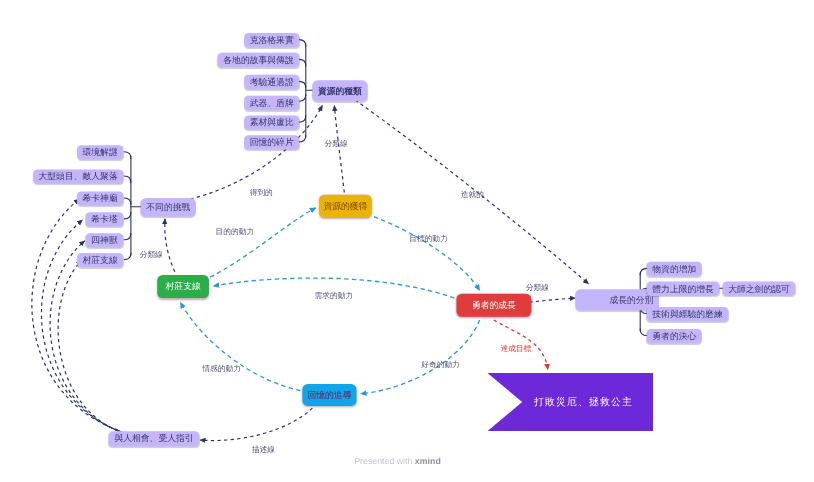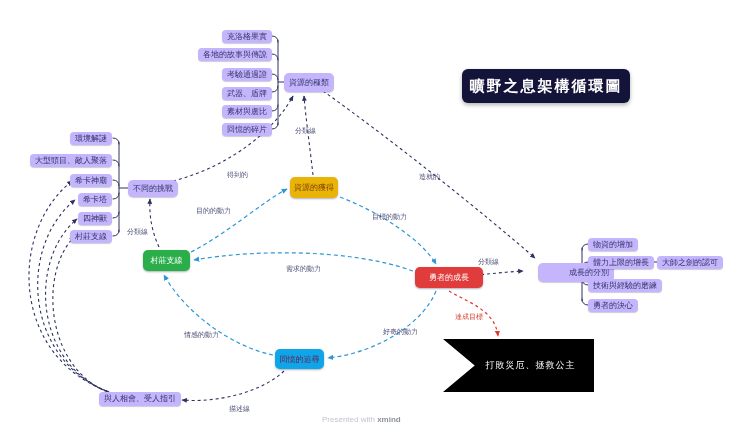--- a/index.html
+++ b/index.html
@@ -22,21 +22,21 @@
   .cnode.orange { background:#eab308; color:#7d4000; }
   .cnode.red    { background:#e03c3c; color:#ffffff; }
   .cnode.pink   { background:#0ea5e9; color:#6e1747; }
 
   .elabel { position:absolute; z-index:2; font-size:7px; color:#4b4f76; white-space:nowrap; }
   .elabel.red { color:#d5382b; }
 
   .title-box { position:absolute; z-index:3; background:#14143a; color:#ffffff; border-radius:6px;
                display:flex; align-items:center; justify-content:center; font-size:15px;
                font-weight:bold; letter-spacing:2px; box-shadow:0 2px 4px rgba(0,0,0,.3); }
-  .banner { position:absolute; z-index:2; background:#000000; color:#ffffff; font-size:9px;
+  .banner { position:absolute; z-index:2; background:#6d28d9; color:#ffffff; font-size:9px;
             letter-spacing:1px; display:flex; align-items:center; justify-content:center;
             padding-left:24px; clip-path:polygon(0 0,100% 0,100% 100%,0 100%,21% 50%); }
   .watermark { position:absolute; z-index:2; font-size:8px; color:#c2c5cd; }
   .watermark .brand { color:#8f939d; font-weight:bold; }
 </style>
 </head>
 <body>
 
 <div class="canvas">
 
@@ -98,44 +98,43 @@
 
     <path class="db" marker-end="url(#arr-blue)" d="M 191,252 C 228,233 262,202 287,189"></path>
     <path class="db" marker-end="url(#arr-blue)" d="M 340,197 C 379,212 421,239 436,264"></path>
     <path class="db" marker-end="url(#arr-blue)" d="M 413,271 C 352,249 256,249 194,260"></path>
     <path class="db" marker-end="url(#arr-blue)" d="M 436,291 C 424,322 378,353 328,358"></path>
     <path class="db" marker-end="url(#arr-blue)" d="M 273,355 C 233,347 186,314 164,275"></path>
 
     <path class="dr" marker-end="url(#arr-red)" d="M 449,291 C 469,303 495,310 498,336"></path>
   </svg>
 
-  <div class="title-box" style="left:462px; top:69px; width:168px; height:34px;">曠野之息架構循環圖</div>
 
-  <div class="node parent" style="left:284px; top:73px;">資源的種類</div>
+  <div class="node parent" style="left:284px; top:73px;font-weight:bold;">資源的種類</div>
   <div class="node" style="right:468px; top:30px;">克洛格果實</div>
   <div class="node" style="right:468px; top:48px;">各地的故事與傳說</div>
   <div class="node" style="right:468px; top:68px;">考驗通過證</div>
   <div class="node" style="right:468px; top:87px;">武器、盾牌</div>
   <div class="node" style="right:468px; top:105px;">素材與盧比</div>
   <div class="node" style="right:468px; top:123px;">回憶的碎片</div>
 
   <div class="node parent" style="left:128px; top:180px; height:17px; line-height:17px;">不同的挑戰</div>
   <div class="node" style="right:628px; top:132px;">環境解謎</div>
   <div class="node" style="right:628px; top:154px;">大型頭目、敵人聚落</div>
   <div class="node" style="right:628px; top:174px;">希卡神廟</div>
   <div class="node" style="right:628px; top:193px;">希卡塔</div>
   <div class="node" style="right:628px; top:212px;">四神獸</div>
   <div class="node" style="right:628px; top:230px;">村莊支線</div>
 
   <div class="cnode green" style="left:143px; top:250px; width:47px; height:21px;">村莊支線</div>
   <div class="cnode orange" style="left:290px; top:177px; width:48px; height:21px;">資源的獲得</div>
   <div class="cnode red" style="left:415px; top:267px; width:68px; height:21px;">勇者的成長</div>
   <div class="cnode pink" style="left:275px; top:349px; width:49px; height:20px;">回憶的追尋</div>
 
-  <div class="node parent" style="left:538px; top:263px;padding-left:31px;">成長的分別</div>
+  <div class="node parent" style="left:523px; top:263px;padding-left:31px;">成長的分別</div>
   <div class="node" style="left:588px; top:238px;">物資的增加</div>
   <div class="node" style="left:588px; top:256px;">體力上限的增長</div>
   <div class="node" style="left:588px; top:279px;">技術與經驗的磨練</div>
   <div class="node" style="left:588px; top:299px;">勇者的決心</div>
   <div class="node" style="left:657px; top:256px;">大師之劍的認可</div>
 
   <div class="node" style="left:99px; top:392px; height:14px; line-height:14px;">與人相會、受人指引</div>
 
   <div class="banner" style="left:443px; top:339px; width:127px; height:53px;">打敗災厄、拯救公主</div>
 

